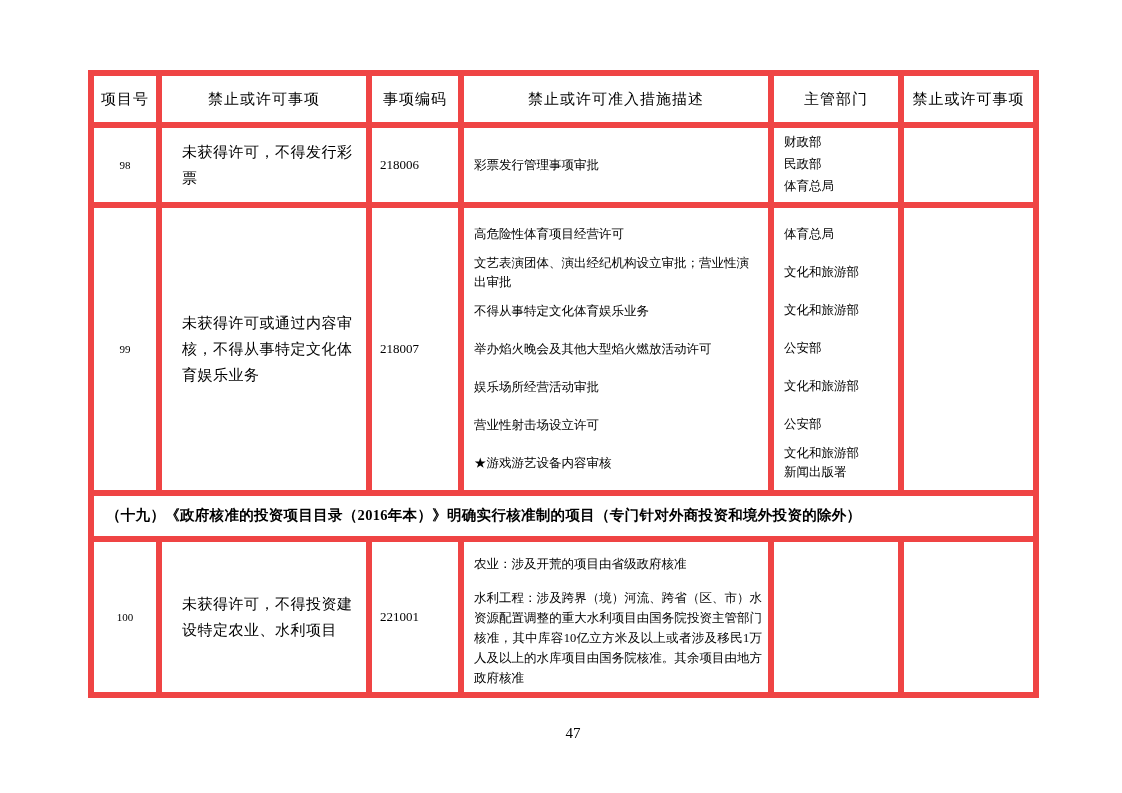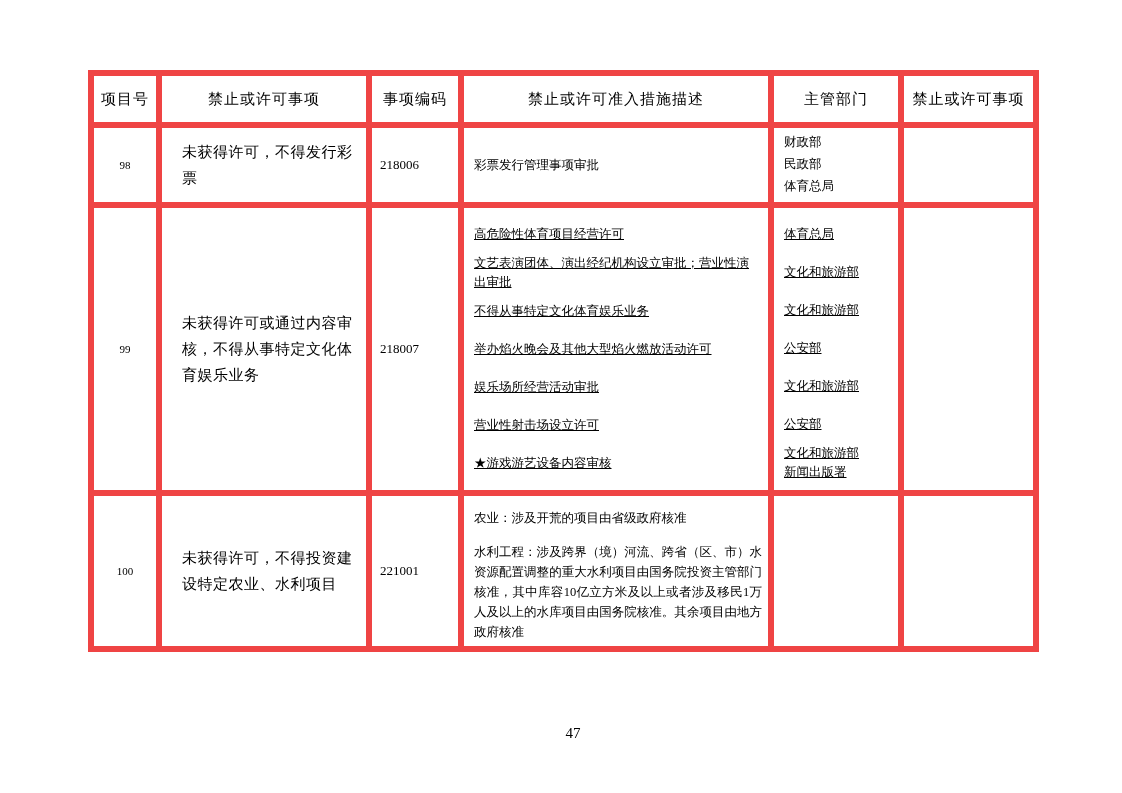--- a/index.html
+++ b/index.html
@@ -89,21 +89,20 @@
     line-height: 1.55;
     display: flex;
     align-items: center;
   }
   .stack .line.tall {
     min-height: 38px;
   }
   td.stack-cell {
     padding: 8px 10px 8px 10px;
     vertical-align: top;
-    text-decoration: underline;
   }
 
   
   td.section-row {
     font-size: 14.5px;
     font-weight: bold;
     letter-spacing: 0.3px;
     padding: 9px 12px;
     line-height: 1.5;
   }
@@ -187,20 +186,23 @@
             <span class="line">公安部</span>
             <span class="line">文化和旅游部</span>
             <span class="line">公安部</span>
             <span class="line" style="white-space:pre-line;">文化和旅游部
 新闻出版署</span>
           </div>
         </td>
         <td class="cell-local"></td>
       </tr>
 
+      <tr>
+        <td class="section-row" colspan="6">（十九）《政府核准的投资项目目录（2016年本）》明确实行核准制的项目（专门针对外商投资和境外投资的除外）</td>
+      </tr>
 
       <tr style="height:155px;">
         <td class="cell-no">100</td>
         <td class="cell-item">未获得许可，不得投资建设特定农业、水利项目</td>
         <td class="cell-code">221001</td>
         <td class="cell-desc" style="vertical-align:top; padding-top:12px;">
           <p class="desc-para">农业：涉及开荒的项目由省级政府核准</p>
           <p class="desc-para">水利工程：涉及跨界（境）河流、跨省（区、市）水资源配置调整的重大水利项目由国务院投资主管部门核准，其中库容10亿立方米及以上或者涉及移民1万人及以上的水库项目由国务院核准。其余项目由地方政府核准</p>
         </td>
         <td class="cell-dept"></td>

